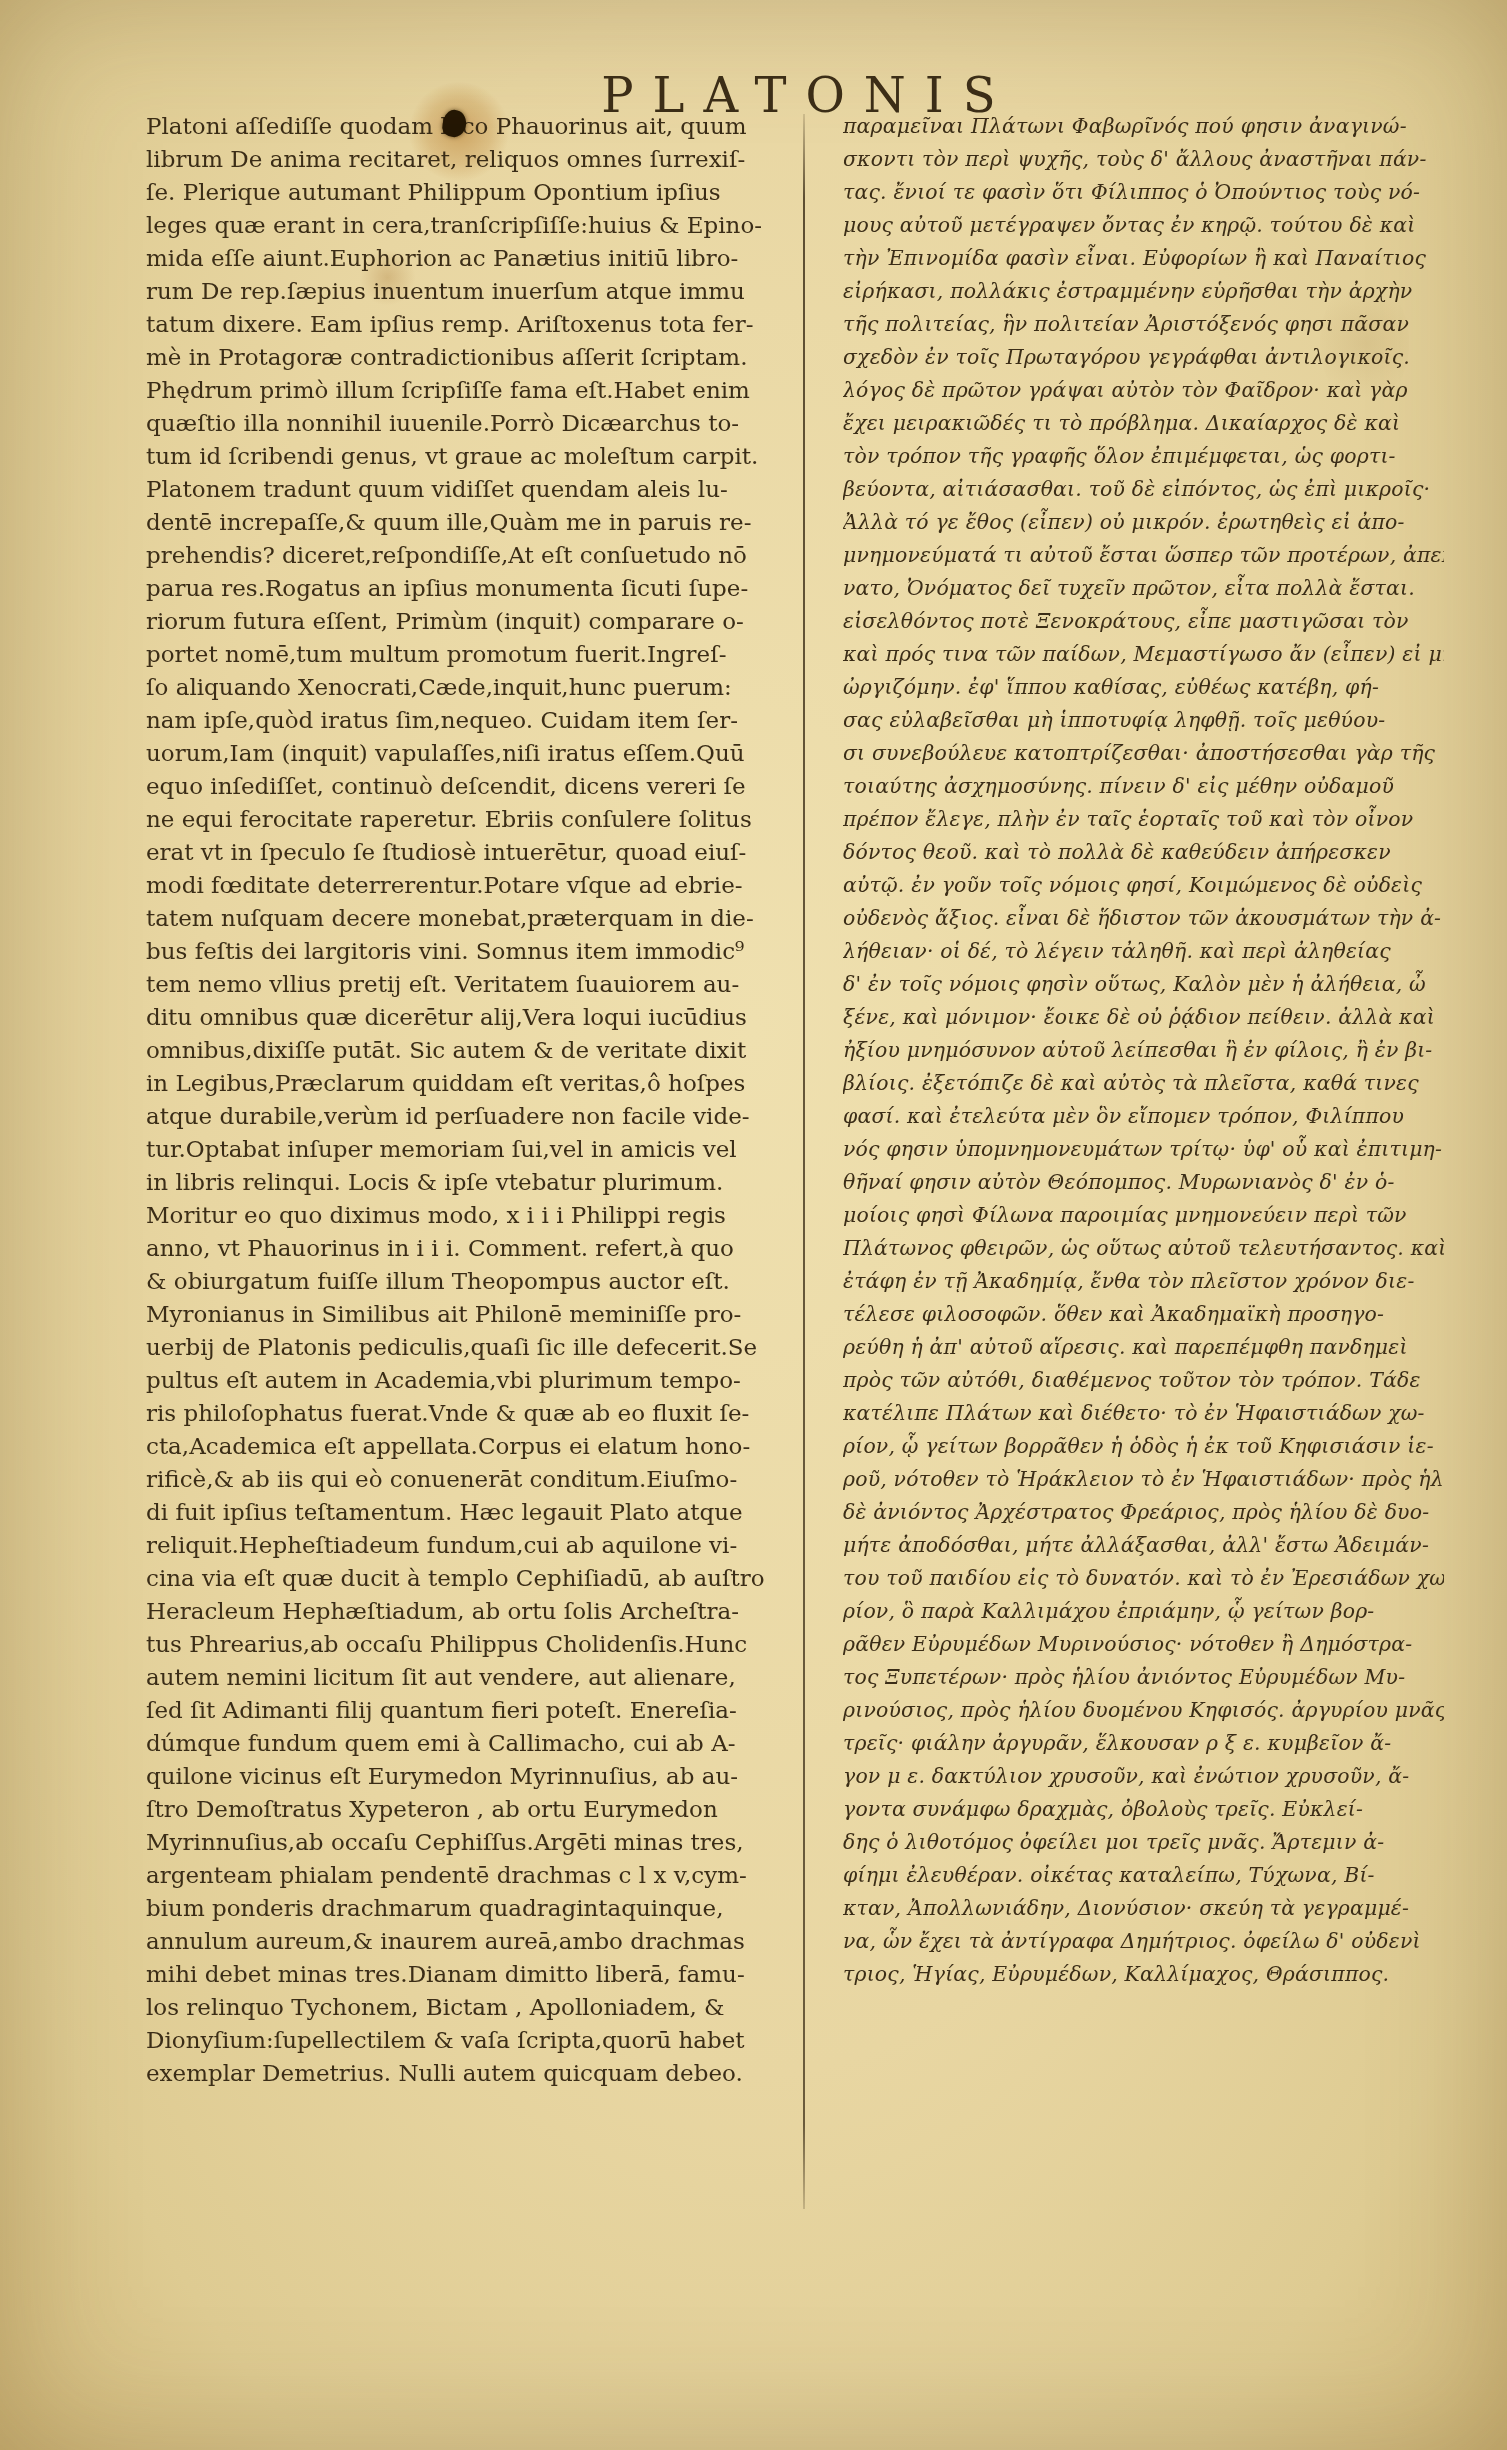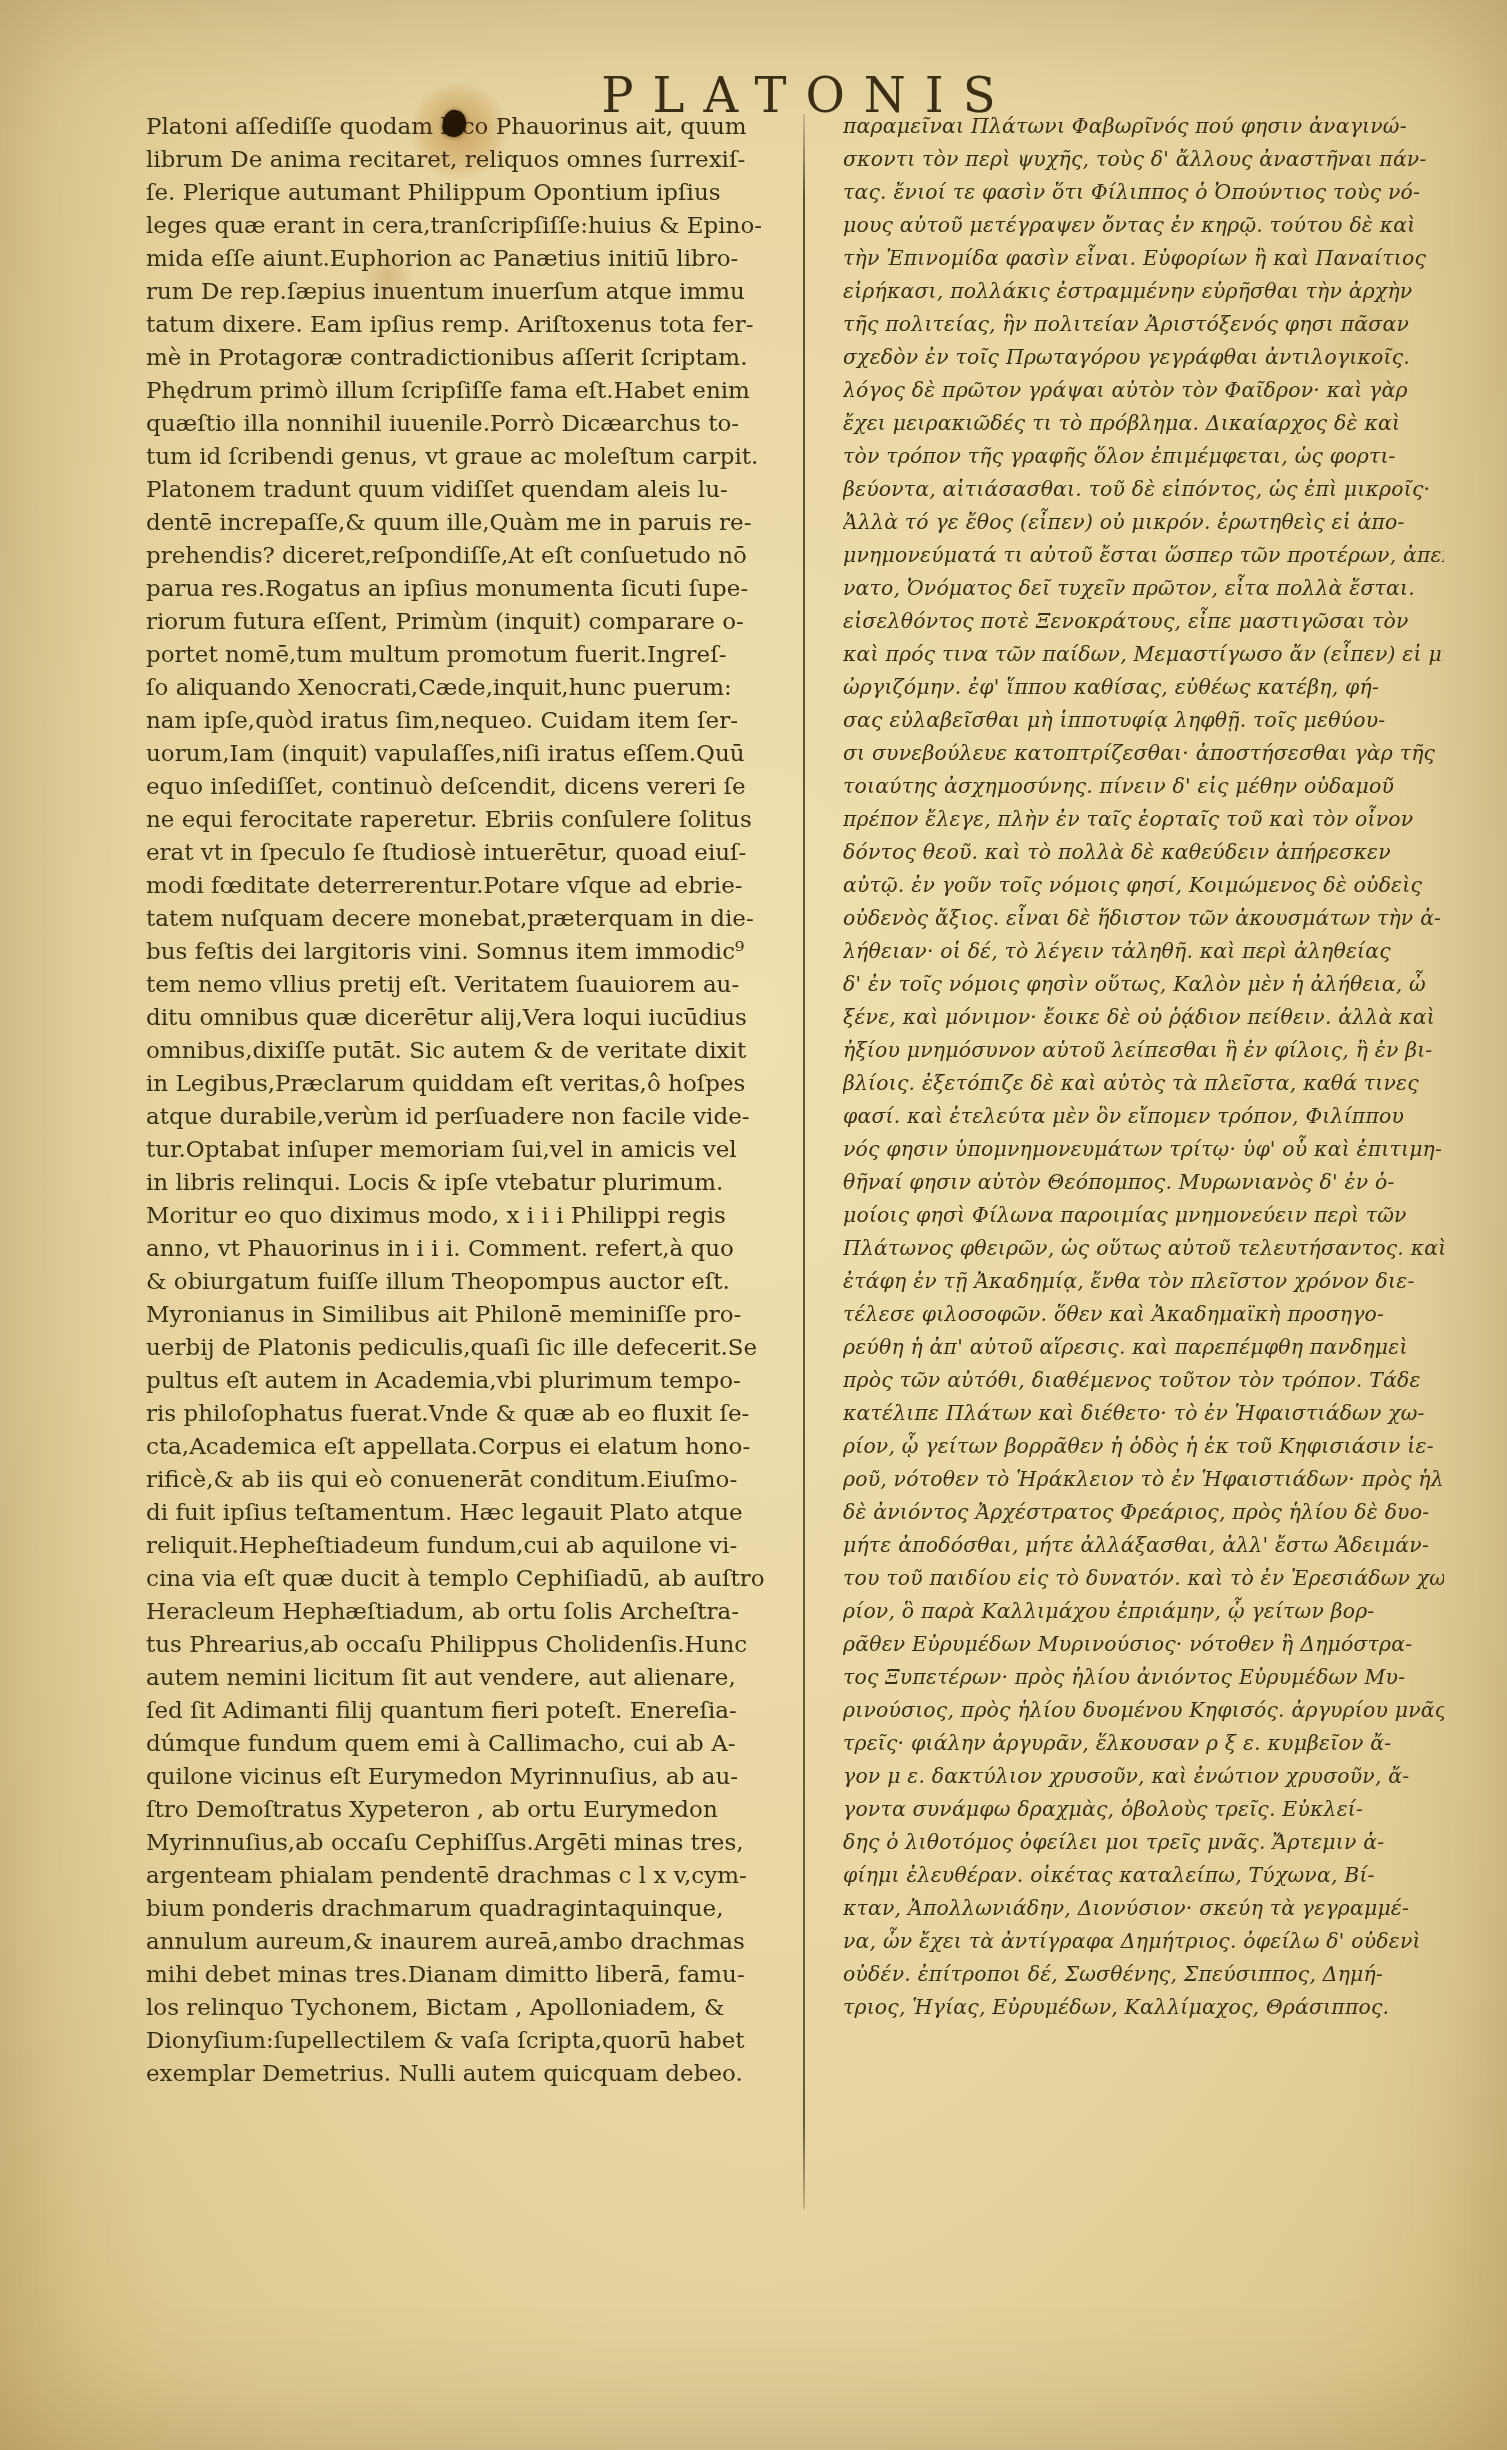--- a/index.html
+++ b/index.html
@@ -171,20 +171,19 @@
       <div class="line">ρᾶθεν Εὐρυμέδων Μυρινούσιος· νότοθεν ἢ Δημόστρα-</div>
       <div class="line">τος Ξυπετέρων· πρὸς ἡλίου ἀνιόντος Εὐρυμέδων Μυ-</div>
       <div class="line">ρινούσιος, πρὸς ἡλίου δυομένου Κηφισός. ἀργυρίου μνᾶς</div>
       <div class="line">τρεῖς· φιάλην ἀργυρᾶν, ἕλκουσαν ρ ξ ε. κυμβεῖον ἄ-</div>
       <div class="line">γον μ ε. δακτύλιον χρυσοῦν, καὶ ἐνώτιον χρυσοῦν, ἄ-</div>
       <div class="line">γοντα συνάμφω δραχμὰς, ὀβολοὺς τρεῖς. Εὐκλεί-</div>
       <div class="line">δης ὁ λιθοτόμος ὀφείλει μοι τρεῖς μνᾶς. Ἄρτεμιν ἀ-</div>
       <div class="line">φίημι ἐλευθέραν. οἰκέτας καταλείπω, Τύχωνα, Βί-</div>
       <div class="line">κταν, Ἀπολλωνιάδην, Διονύσιον· σκεύη τὰ γεγραμμέ-</div>
       <div class="line">να, ὧν ἔχει τὰ ἀντίγραφα Δημήτριος. ὀφείλω δ' οὐδενὶ</div>
-      <div class="line">οὐδέν. ἐπίτροποι δέ, Σωσθένης, Σπεύσιππος, Δημή-</div>
       <div class="line">τριος, Ἡγίας, Εὐρυμέδων, Καλλίμαχος, Θράσιππος.</div>
     </div>
 
 
   <div class="ink-blot"></div>
 </div>
 
 
 </body></html>

